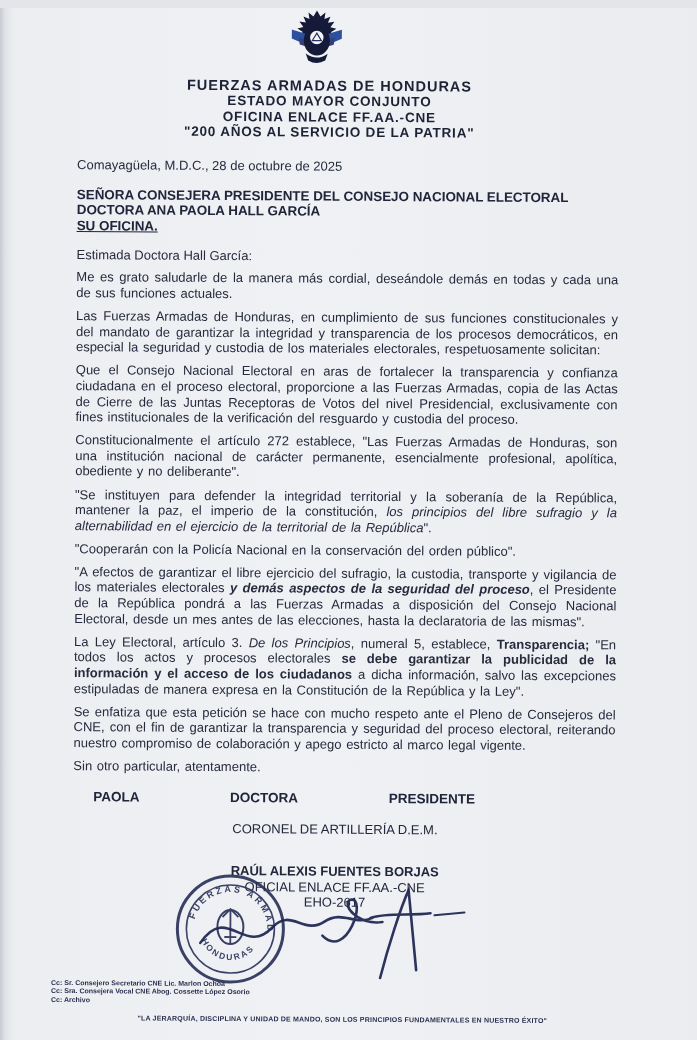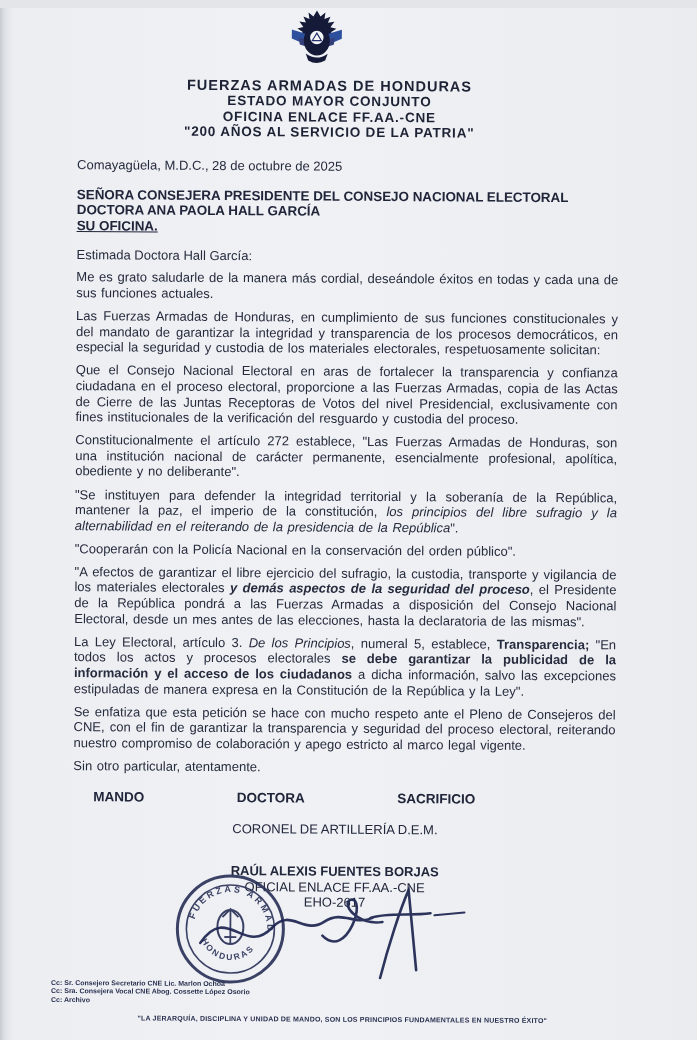--- a/index.html
+++ b/index.html
@@ -65,36 +65,36 @@
 
     <div class="addressee">
       <div>SEÑORA CONSEJERA PRESIDENTE DEL CONSEJO NACIONAL ELECTORAL</div>
       <div>DOCTORA ANA PAOLA HALL GARCÍA</div>
       <div class="u">SU OFICINA.</div>
     </div>
 
     <div class="salutation">Estimada Doctora Hall García:</div>
 
     <div class="body-text">
-      <p><span>Me es grato saludarle de la manera más cordial, deseándole éxitos en todas y cada una de sus funciones actuales.</span></p>
+      <p><span>Me es grato saludarle de la manera más cordial, deseándole demás en todas y cada una de sus funciones actuales.</span></p>
       <p><span>Las Fuerzas Armadas de Honduras, en cumplimiento de sus funciones constitucionales y del mandato de garantizar la integridad y transparencia de los procesos democráticos, en especial la seguridad y custodia de los materiales electorales, respetuosamente solicitan:</span></p>
       <p><span>Que el Consejo Nacional Electoral en aras de fortalecer la transparencia y confianza ciudadana en el proceso electoral, proporcione a las Fuerzas Armadas, copia de las Actas de Cierre de las Juntas Receptoras de Votos del nivel Presidencial, exclusivamente con fines institucionales de la verificación del resguardo y custodia del proceso.</span></p>
       <p><span>Constitucionalmente el artículo 272 establece, "Las Fuerzas Armadas de Honduras, son una institución nacional de carácter permanente, esencialmente profesional, apolítica, obediente y no deliberante".</span></p>
-      <p><span>"Se instituyen para defender la integridad territorial y la soberanía de la República, mantener la paz, el imperio de la constitución, </span><span class="i">los principios del libre sufragio y la alternabilidad en el reiterando de la presidencia de la República</span><span>".</span></p>
+      <p><span>"Se instituyen para defender la integridad territorial y la soberanía de la República, mantener la paz, el imperio de la constitución, </span><span class="i">los principios del libre sufragio y la alternabilidad en el ejercicio de la territorial de la República</span><span>".</span></p>
       <p><span>"Cooperarán con la Policía Nacional en la conservación del orden público".</span></p>
       <p><span>"A efectos de garantizar el libre ejercicio del sufragio, la custodia, transporte y vigilancia de los materiales electorales </span><span class="b i">y demás aspectos de la seguridad del proceso</span><span>, el Presidente de la República pondrá a las Fuerzas Armadas a disposición del Consejo Nacional Electoral, desde un mes antes de las elecciones, hasta la declaratoria de las mismas".</span></p>
       <p><span>La Ley Electoral, artículo 3. </span><span class="i">De los Principios</span><span>, numeral 5, establece, </span><span class="b">Transparencia;</span><span> "En todos los actos y procesos electorales </span><span class="b">se debe garantizar la publicidad de la información y el acceso de los ciudadanos</span><span> a dicha información, salvo las excepciones estipuladas de manera expresa en la Constitución de la República y la Ley".</span></p>
       <p><span>Se enfatiza que esta petición se hace con mucho respeto ante el Pleno de Consejeros del CNE, con el fin de garantizar la transparencia y seguridad del proceso electoral, reiterando nuestro compromiso de colaboración y apego estricto al marco legal vigente.</span></p>
       <p><span>Sin otro particular, atentamente.</span></p>
     </div>
 
     <div class="honors">
-      <span>MANDO</span>
+      <span>PAOLA</span>
       <span>DOCTORA</span>
-      <span>SACRIFICIO</span>
+      <span>PRESIDENTE</span>
     </div>
 
     <div class="sig-block">
       <div class="sig-rank">CORONEL DE ARTILLERÍA D.E.M.</div>
       <div class="sig-gap"></div>
       <div class="sig-name">RAÚL ALEXIS FUENTES BORJAS</div>
       <div>OFICIAL ENLACE FF.AA.-CNE</div>
       <div>EHO-2617</div>
     </div>
 

